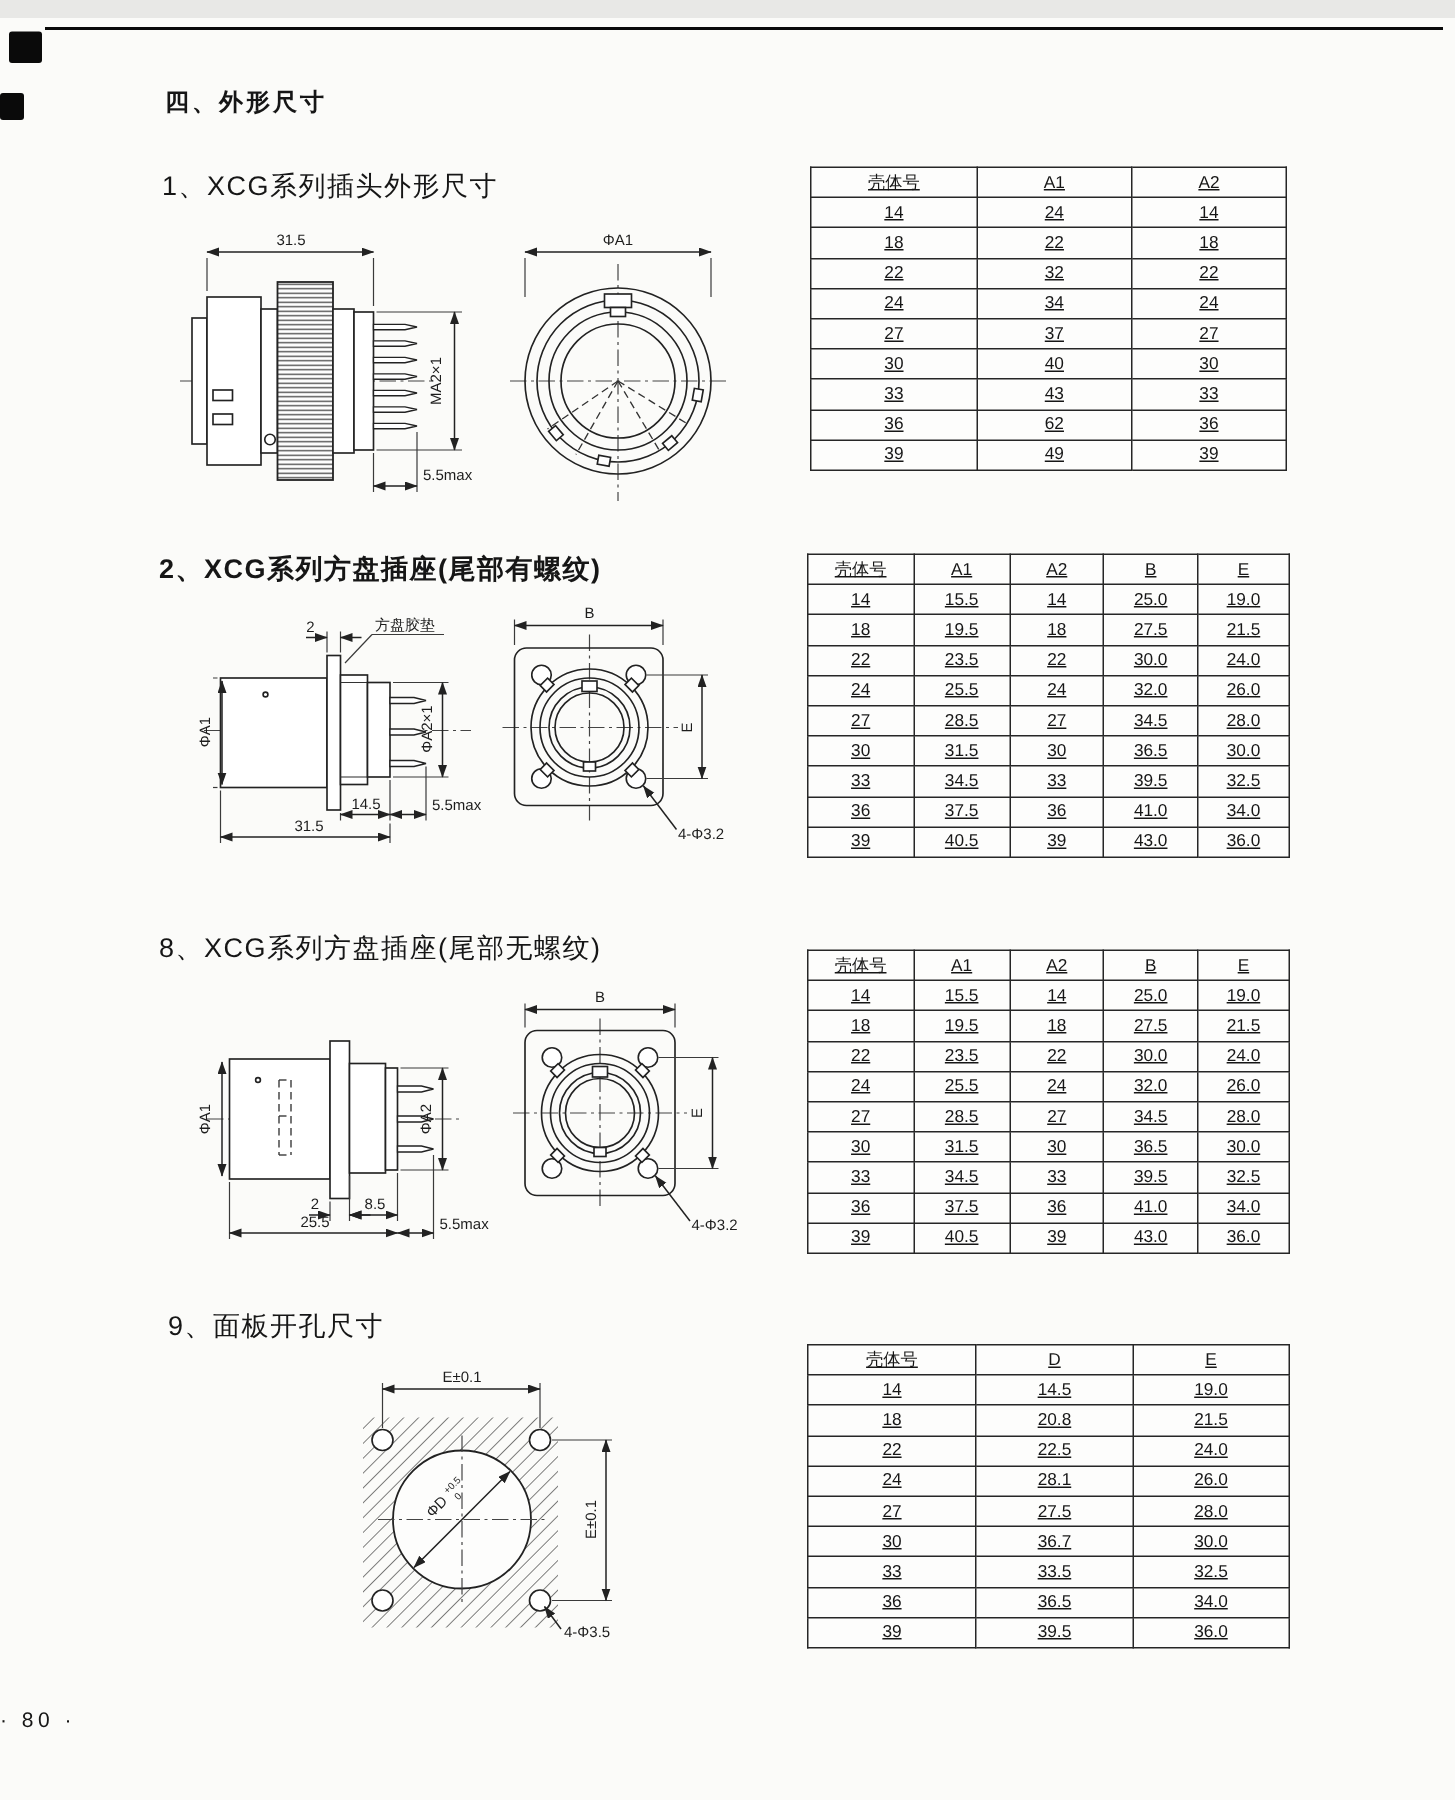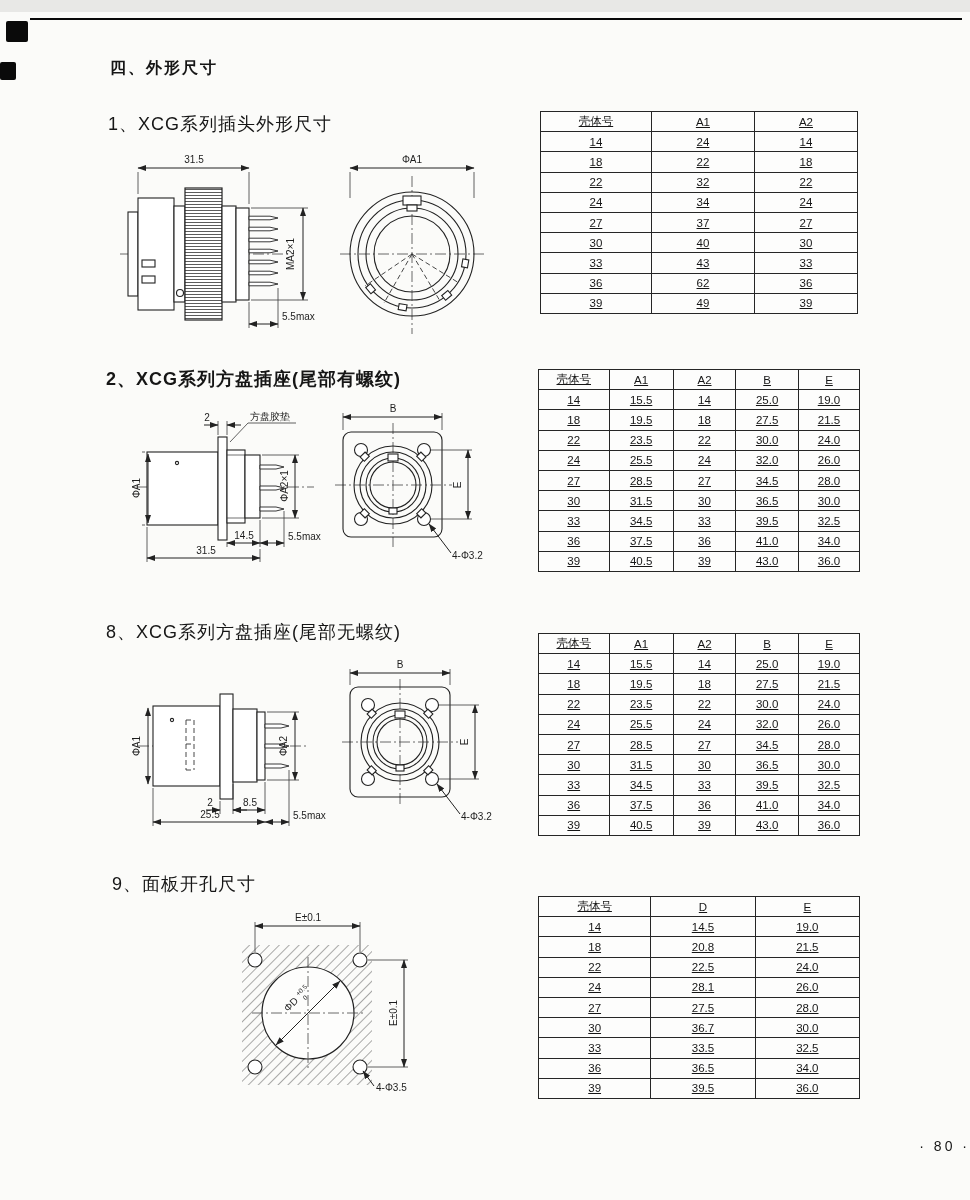--- a/index.html
+++ b/index.html
@@ -8,21 +8,21 @@
   .artifact{position:absolute;background:#0a0a0a;}
   #doc-title{position:absolute;left:110px;top:46px;font-size:16px;font-weight:bold;letter-spacing:2px;}
   .sec-h{position:absolute;font-size:18px;letter-spacing:1px;}
   .dwg{position:absolute;}
   table.dim{position:absolute;border-collapse:collapse;table-layout:fixed;background:#fdfdfc;text-decoration:underline;}
   table.dim th,table.dim td{border:1.5px solid #262626;text-align:center;vertical-align:middle;
         font-size:11.5px;font-weight:400;height:19.2px;padding:0;color:#161616;}
   table.c3 th:nth-child(1){width:35%;} table.c3 th:nth-child(2){width:32.5%;} table.c3 th:nth-child(3){width:32.5%;}
   table.c5 th:nth-child(1){width:22%;} table.c5 th:nth-child(2){width:20%;} table.c5 th:nth-child(3){width:19.5%;}
   table.c5 th:nth-child(4){width:19.5%;} table.c5 th:nth-child(5){width:19%;}
-  #footer{position:absolute;left:0;top:1126px;width:100%;text-align:right;font-size:14px;letter-spacing:3px;}
+  #footer{position:absolute;left:0;top:1126px;width:100%;text-align:left;font-size:14px;letter-spacing:3px;}
   
   .ln{fill:#ffffff;stroke:#222;stroke-width:1.1;}
   .lnn{fill:none;stroke:#222;stroke-width:1.1;}
   .thin{fill:none;stroke:#333;stroke-width:0.7;}
   .ext{stroke:#3a3a3a;stroke-width:0.8;}
   .diml{stroke:#222;stroke-width:1;}
   .cl{stroke:#444;stroke-width:0.8;stroke-dasharray:11,3,2,3;}
   .dash{stroke:#333;stroke-width:0.9;stroke-dasharray:5,3;fill:none;}
   .t{font:10px "Liberation Sans","DejaVu Sans",sans-serif;fill:#1d1d1d;}
   .ts{font:6.5px "Liberation Sans","DejaVu Sans",sans-serif;fill:#1d1d1d;}

